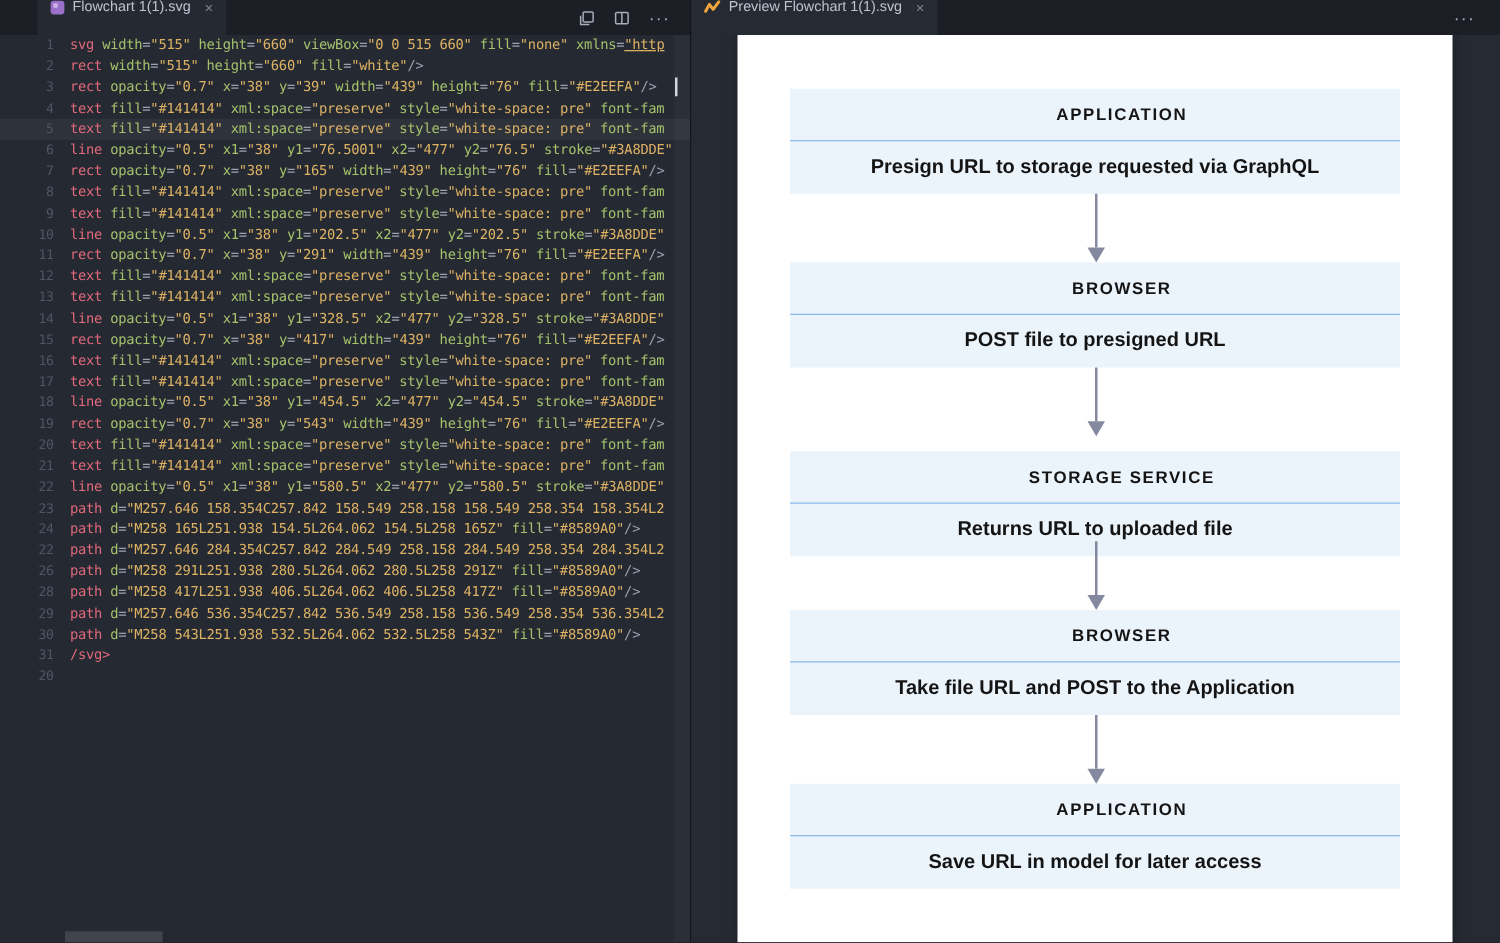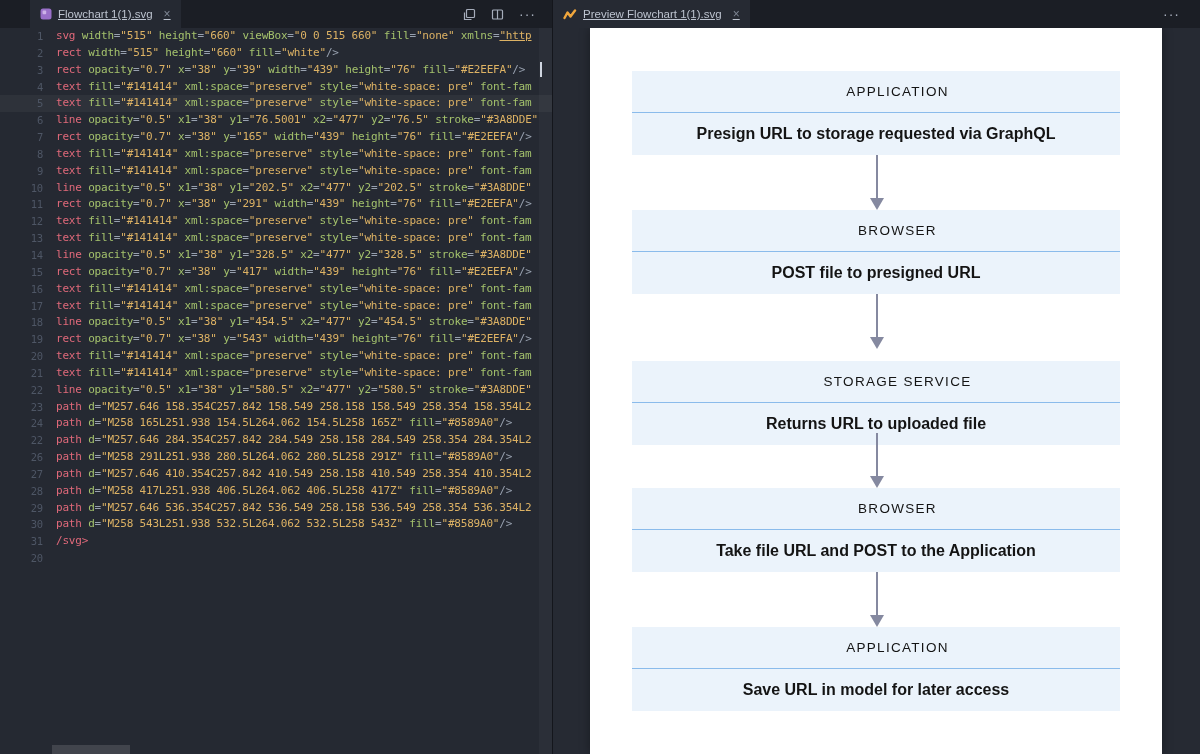--- a/index.html
+++ b/index.html
@@ -22,22 +22,22 @@
   *{box-sizing:border-box;}
   html,body{margin:0;padding:0;}
   body{width:1200px;height:754px;overflow:hidden;background:var(--bg-window);
        font-family:"Liberation Sans",sans-serif;}
 
   
   .tabbar{display:flex;height:28px;background:var(--bg-window);}
   .tb-left{width:553px;flex:none;display:flex;align-items:stretch;padding-left:30px;
            border-right:1px solid var(--divider);}
   .tb-right{flex:1;display:flex;align-items:stretch;}
-  .tab{display:flex;align-items:center;gap:6px;padding:0 10px;background:var(--bg-editor);
-       color:var(--tab-fg);font-size:11.5px;white-space:nowrap;cursor:default;text-decoration:underline;}
+  .tab{display:flex;align-items:flex-start;gap:6px;padding:0 10px;background:var(--bg-editor);
+       color:var(--tab-fg);font-size:11.5px;white-space:nowrap;cursor:default;}
   .tb-right .tab{background:var(--bg-preview);}
   .tab .close{color:#7e8694;font-size:12px;margin-left:5px;line-height:1;}
   .tab-actions{margin-left:auto;display:flex;align-items:center;gap:15px;padding-right:16px;color:var(--muted);}
   .dots{font-size:14px;letter-spacing:1px;color:var(--muted);line-height:1;}
   .more-right{margin-left:auto;display:flex;align-items:center;padding-right:20px;}
   .icon-btn{display:flex;align-items:center;}
 
   
   .main{display:flex;height:726px;}
 
@@ -58,21 +58,21 @@
   .vscroll{position:absolute;right:0;top:0;width:13px;height:100%;background:rgba(255,255,255,0.03);}
   .hthumb{position:absolute;left:52px;bottom:0;width:78px;height:9px;background:rgba(255,255,255,0.13);}
 
   
   .preview{flex:1;background:var(--bg-preview);position:relative;overflow:hidden;}
   .canvas{position:absolute;left:37px;top:0;width:572px;height:726px;background:#ffffff;
           box-shadow:0 0 10px rgba(0,0,0,0.35);}
   #flowchart{position:absolute;left:0;top:0;width:100%;height:100%;}
   .fc-box{position:absolute;left:42px;width:488px;height:84px;background:var(--box-fill);}
   .fc-head{height:42px;display:flex;align-items:center;justify-content:center;
-           font-weight:normal;font-size:13.5px;letter-spacing:1.3px;color:var(--flow-text);
+           font-weight:bold;font-size:13.5px;letter-spacing:1.3px;color:var(--flow-text);
            border-bottom:1px solid var(--box-divider);padding-left:43px;}
   .fc-body{height:41px;display:flex;align-items:center;justify-content:center;
            font-weight:bold;font-size:16px;color:var(--flow-text);}
   .arrow{position:absolute;width:14px;transform:translateX(-50%);}
   .shaft{position:absolute;left:50%;transform:translateX(-50%);top:0;width:2px;height:43px;background:var(--arrow);}
   .ahead{position:absolute;top:43px;left:0;width:0;height:0;
          border-left:7px solid transparent;border-right:7px solid transparent;
          border-top:12px solid var(--arrow);}
 </style>
 </head>
@@ -144,21 +144,20 @@
         <div class="code-line"><span class="ln">17</span><span class="lc"><span class="tok-tag">text</span><span class="tok-plain"> </span><span class="tok-attr">fill</span><span class="tok-op">=</span><span class="tok-val">"#141414"</span><span class="tok-plain"> </span><span class="tok-attr">xml:space</span><span class="tok-op">=</span><span class="tok-val">"preserve"</span><span class="tok-plain"> </span><span class="tok-attr">style</span><span class="tok-op">=</span><span class="tok-val">"white-space: pre"</span><span class="tok-plain"> </span><span class="tok-attr">font-fam</span></span></div>
         <div class="code-line"><span class="ln">18</span><span class="lc"><span class="tok-tag">line</span><span class="tok-plain"> </span><span class="tok-attr">opacity</span><span class="tok-op">=</span><span class="tok-val">"0.5"</span><span class="tok-plain"> </span><span class="tok-attr">x1</span><span class="tok-op">=</span><span class="tok-val">"38"</span><span class="tok-plain"> </span><span class="tok-attr">y1</span><span class="tok-op">=</span><span class="tok-val">"454.5"</span><span class="tok-plain"> </span><span class="tok-attr">x2</span><span class="tok-op">=</span><span class="tok-val">"477"</span><span class="tok-plain"> </span><span class="tok-attr">y2</span><span class="tok-op">=</span><span class="tok-val">"454.5"</span><span class="tok-plain"> </span><span class="tok-attr">stroke</span><span class="tok-op">=</span><span class="tok-val">"#3A8DDE"</span></span></div>
         <div class="code-line"><span class="ln">19</span><span class="lc"><span class="tok-tag">rect</span><span class="tok-plain"> </span><span class="tok-attr">opacity</span><span class="tok-op">=</span><span class="tok-val">"0.7"</span><span class="tok-plain"> </span><span class="tok-attr">x</span><span class="tok-op">=</span><span class="tok-val">"38"</span><span class="tok-plain"> </span><span class="tok-attr">y</span><span class="tok-op">=</span><span class="tok-val">"543"</span><span class="tok-plain"> </span><span class="tok-attr">width</span><span class="tok-op">=</span><span class="tok-val">"439"</span><span class="tok-plain"> </span><span class="tok-attr">height</span><span class="tok-op">=</span><span class="tok-val">"76"</span><span class="tok-plain"> </span><span class="tok-attr">fill</span><span class="tok-op">=</span><span class="tok-val">"#E2EEFA"</span><span class="tok-plain">/&gt;</span></span></div>
         <div class="code-line"><span class="ln">20</span><span class="lc"><span class="tok-tag">text</span><span class="tok-plain"> </span><span class="tok-attr">fill</span><span class="tok-op">=</span><span class="tok-val">"#141414"</span><span class="tok-plain"> </span><span class="tok-attr">xml:space</span><span class="tok-op">=</span><span class="tok-val">"preserve"</span><span class="tok-plain"> </span><span class="tok-attr">style</span><span class="tok-op">=</span><span class="tok-val">"white-space: pre"</span><span class="tok-plain"> </span><span class="tok-attr">font-fam</span></span></div>
         <div class="code-line"><span class="ln">21</span><span class="lc"><span class="tok-tag">text</span><span class="tok-plain"> </span><span class="tok-attr">fill</span><span class="tok-op">=</span><span class="tok-val">"#141414"</span><span class="tok-plain"> </span><span class="tok-attr">xml:space</span><span class="tok-op">=</span><span class="tok-val">"preserve"</span><span class="tok-plain"> </span><span class="tok-attr">style</span><span class="tok-op">=</span><span class="tok-val">"white-space: pre"</span><span class="tok-plain"> </span><span class="tok-attr">font-fam</span></span></div>
         <div class="code-line"><span class="ln">22</span><span class="lc"><span class="tok-tag">line</span><span class="tok-plain"> </span><span class="tok-attr">opacity</span><span class="tok-op">=</span><span class="tok-val">"0.5"</span><span class="tok-plain"> </span><span class="tok-attr">x1</span><span class="tok-op">=</span><span class="tok-val">"38"</span><span class="tok-plain"> </span><span class="tok-attr">y1</span><span class="tok-op">=</span><span class="tok-val">"580.5"</span><span class="tok-plain"> </span><span class="tok-attr">x2</span><span class="tok-op">=</span><span class="tok-val">"477"</span><span class="tok-plain"> </span><span class="tok-attr">y2</span><span class="tok-op">=</span><span class="tok-val">"580.5"</span><span class="tok-plain"> </span><span class="tok-attr">stroke</span><span class="tok-op">=</span><span class="tok-val">"#3A8DDE"</span></span></div>
         <div class="code-line"><span class="ln">23</span><span class="lc"><span class="tok-tag">path</span><span class="tok-plain"> </span><span class="tok-attr">d</span><span class="tok-op">=</span><span class="tok-val">"M257.646 158.354C257.842 158.549 258.158 158.549 258.354 158.354L2</span></span></div>
         <div class="code-line"><span class="ln">24</span><span class="lc"><span class="tok-tag">path</span><span class="tok-plain"> </span><span class="tok-attr">d</span><span class="tok-op">=</span><span class="tok-val">"M258 165L251.938 154.5L264.062 154.5L258 165Z"</span><span class="tok-plain"> </span><span class="tok-attr">fill</span><span class="tok-op">=</span><span class="tok-val">"#8589A0"</span><span class="tok-plain">/&gt;</span></span></div>
         <div class="code-line"><span class="ln">22</span><span class="lc"><span class="tok-tag">path</span><span class="tok-plain"> </span><span class="tok-attr">d</span><span class="tok-op">=</span><span class="tok-val">"M257.646 284.354C257.842 284.549 258.158 284.549 258.354 284.354L2</span></span></div>
         <div class="code-line"><span class="ln">26</span><span class="lc"><span class="tok-tag">path</span><span class="tok-plain"> </span><span class="tok-attr">d</span><span class="tok-op">=</span><span class="tok-val">"M258 291L251.938 280.5L264.062 280.5L258 291Z"</span><span class="tok-plain"> </span><span class="tok-attr">fill</span><span class="tok-op">=</span><span class="tok-val">"#8589A0"</span><span class="tok-plain">/&gt;</span></span></div>
-        <div class="code-line"><span class="ln">27</span><span class="lc"><span class="tok-tag">path</span><span class="tok-plain"> </span><span class="tok-attr">d</span><span class="tok-op">=</span><span class="tok-val">"M257.646 410.354C257.842 410.549 258.158 410.549 258.354 410.354L2</span></span></div>
         <div class="code-line"><span class="ln">28</span><span class="lc"><span class="tok-tag">path</span><span class="tok-plain"> </span><span class="tok-attr">d</span><span class="tok-op">=</span><span class="tok-val">"M258 417L251.938 406.5L264.062 406.5L258 417Z"</span><span class="tok-plain"> </span><span class="tok-attr">fill</span><span class="tok-op">=</span><span class="tok-val">"#8589A0"</span><span class="tok-plain">/&gt;</span></span></div>
         <div class="code-line"><span class="ln">29</span><span class="lc"><span class="tok-tag">path</span><span class="tok-plain"> </span><span class="tok-attr">d</span><span class="tok-op">=</span><span class="tok-val">"M257.646 536.354C257.842 536.549 258.158 536.549 258.354 536.354L2</span></span></div>
         <div class="code-line"><span class="ln">30</span><span class="lc"><span class="tok-tag">path</span><span class="tok-plain"> </span><span class="tok-attr">d</span><span class="tok-op">=</span><span class="tok-val">"M258 543L251.938 532.5L264.062 532.5L258 543Z"</span><span class="tok-plain"> </span><span class="tok-attr">fill</span><span class="tok-op">=</span><span class="tok-val">"#8589A0"</span><span class="tok-plain">/&gt;</span></span></div>
         <div class="code-line"><span class="ln">31</span><span class="lc"><span class="tok-tag">/svg&gt;</span></span></div>
         <div class="code-line"><span class="ln">20</span><span class="lc"></span></div>
       </div>
     <div class="cursor"></div>
     <div class="vscroll"></div>
     <div class="hthumb"></div>
   </div>

